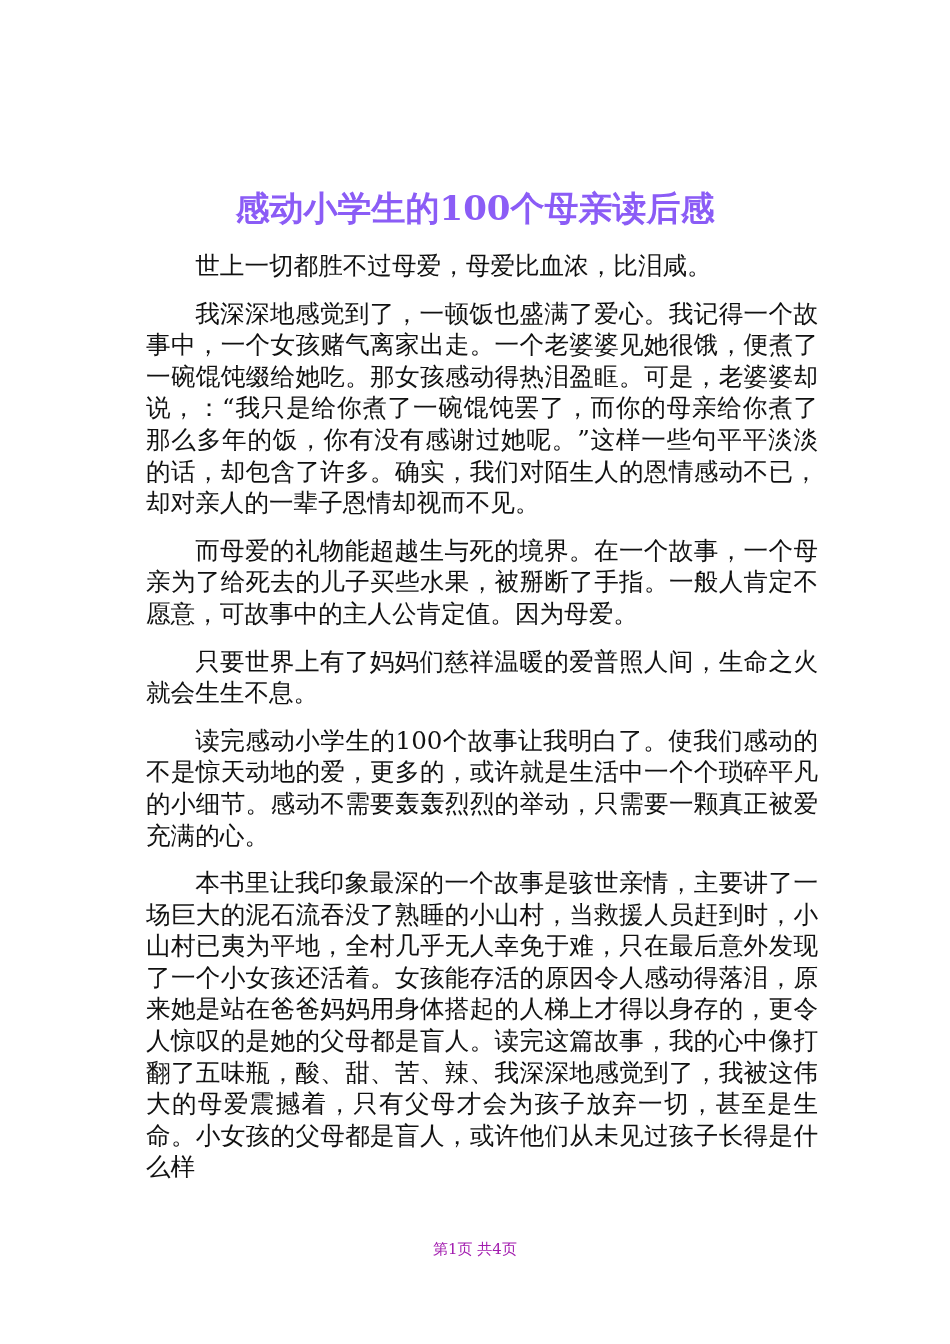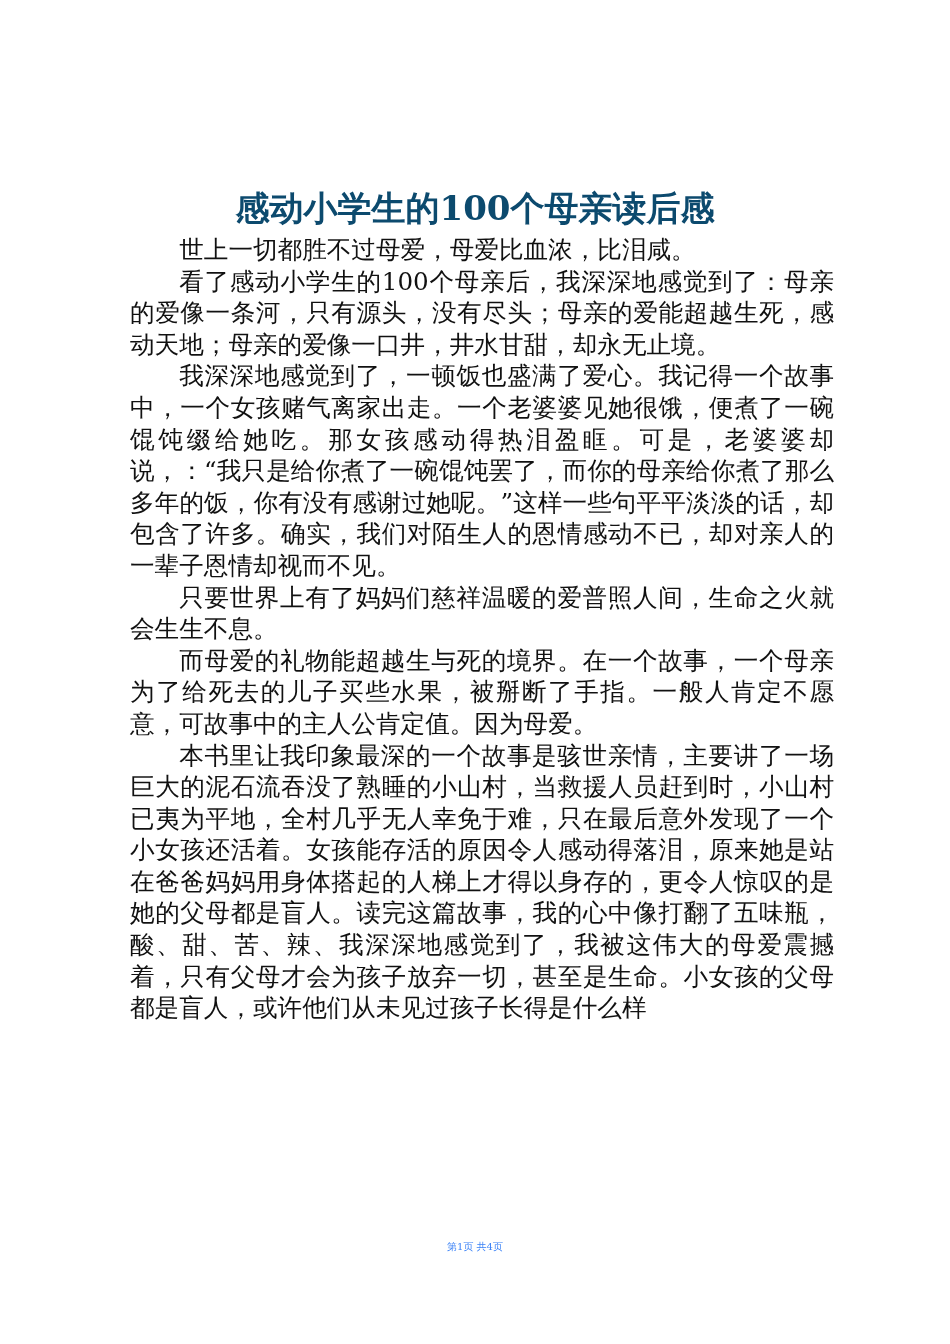--- a/index.html
+++ b/index.html
@@ -1,41 +1,41 @@
 <!DOCTYPE html>
 <html><head>
 <meta charset="utf-8">
 <style>
   html, body { margin:0; padding:0; background:#ffffff; }
   body { width:950px; height:1344px; position:relative; overflow:hidden; }
   .page { position:absolute; left:0; top:0; width:950px; height:1344px; background:#fff; }
   .title {
     position:absolute; left:0; width:950px; top:186px; text-align:center;
     font-family:"DejaVu Serif", "Liberation Serif", serif; font-weight:bold;
-    font-size:34px; line-height:44px; color:#0c4a6e; letter-spacing:0px;
+    font-size:34px; line-height:44px; color:#8b5cf6; letter-spacing:0px;
   }
   .body {
     position:absolute; left:130px; top:234px; width:704px;
     font-family:"DejaVu Serif", "Liberation Serif", serif;
     font-size:24.6px; line-height:31.6px; color:#111;
     text-align:justify; text-justify:inter-character;
   }
-  .body p { margin:0; text-indent:2em; }
+  .body p { margin:16px; text-indent:2em; }
   .footer {
     position:absolute; left:0; width:950px; top:1240px; text-align:center;
-    font-family:"DejaVu Serif", "Liberation Serif", serif; font-size:10px; color:#3b82f6;
+    font-family:"DejaVu Serif", "Liberation Serif", serif; font-size:15px; color:#a21caf;
   }
 </style>
 </head>
 <body>
 
 <div class="page">
   <div class="title">感动小学生的100个母亲读后感</div>
   <div class="body">
     <p>世上一切都胜不过母爱，母爱比血浓，比泪咸。</p>
-    <p>看了感动小学生的100个母亲后，我深深地感觉到了：母亲的爱像一条河，只有源头，没有尽头；母亲的爱能超越生死，感动天地；母亲的爱像一口井，井水甘甜，却永无止境。</p>
     <p>我深深地感觉到了，一顿饭也盛满了爱心。我记得一个故事中，一个女孩赌气离家出走。一个老婆婆见她很饿，便煮了一碗馄饨缀给她吃。那女孩感动得热泪盈眶。可是，老婆婆却说，：“我只是给你煮了一碗馄饨罢了，而你的母亲给你煮了那么多年的饭，你有没有感谢过她呢。”这样一些句平平淡淡的话，却包含了许多。确实，我们对陌生人的恩情感动不已，却对亲人的一辈子恩情却视而不见。</p>
+    <p>而母爱的礼物能超越生与死的境界。在一个故事，一个母亲为了给死去的儿子买些水果，被掰断了手指。一般人肯定不愿意，可故事中的主人公肯定值。因为母爱。</p>
     <p>只要世界上有了妈妈们慈祥温暖的爱普照人间，生命之火就会生生不息。</p>
-    <p>而母爱的礼物能超越生与死的境界。在一个故事，一个母亲为了给死去的儿子买些水果，被掰断了手指。一般人肯定不愿意，可故事中的主人公肯定值。因为母爱。</p>
+    <p>读完感动小学生的100个故事让我明白了。使我们感动的不是惊天动地的爱，更多的，或许就是生活中一个个琐碎平凡的小细节。感动不需要轰轰烈烈的举动，只需要一颗真正被爱充满的心。</p>
     <p>本书里让我印象最深的一个故事是骇世亲情，主要讲了一场巨大的泥石流吞没了熟睡的小山村，当救援人员赶到时，小山村已夷为平地，全村几乎无人幸免于难，只在最后意外发现了一个小女孩还活着。女孩能存活的原因令人感动得落泪，原来她是站在爸爸妈妈用身体搭起的人梯上才得以身存的，更令人惊叹的是她的父母都是盲人。读完这篇故事，我的心中像打翻了五味瓶，酸、甜、苦、辣、我深深地感觉到了，我被这伟大的母爱震撼着，只有父母才会为孩子放弃一切，甚至是生命。小女孩的父母都是盲人，或许他们从未见过孩子长得是什么样</p>
   </div>
   <div class="footer">第1页 共4页</div>
 </div>
 
 </body></html>

